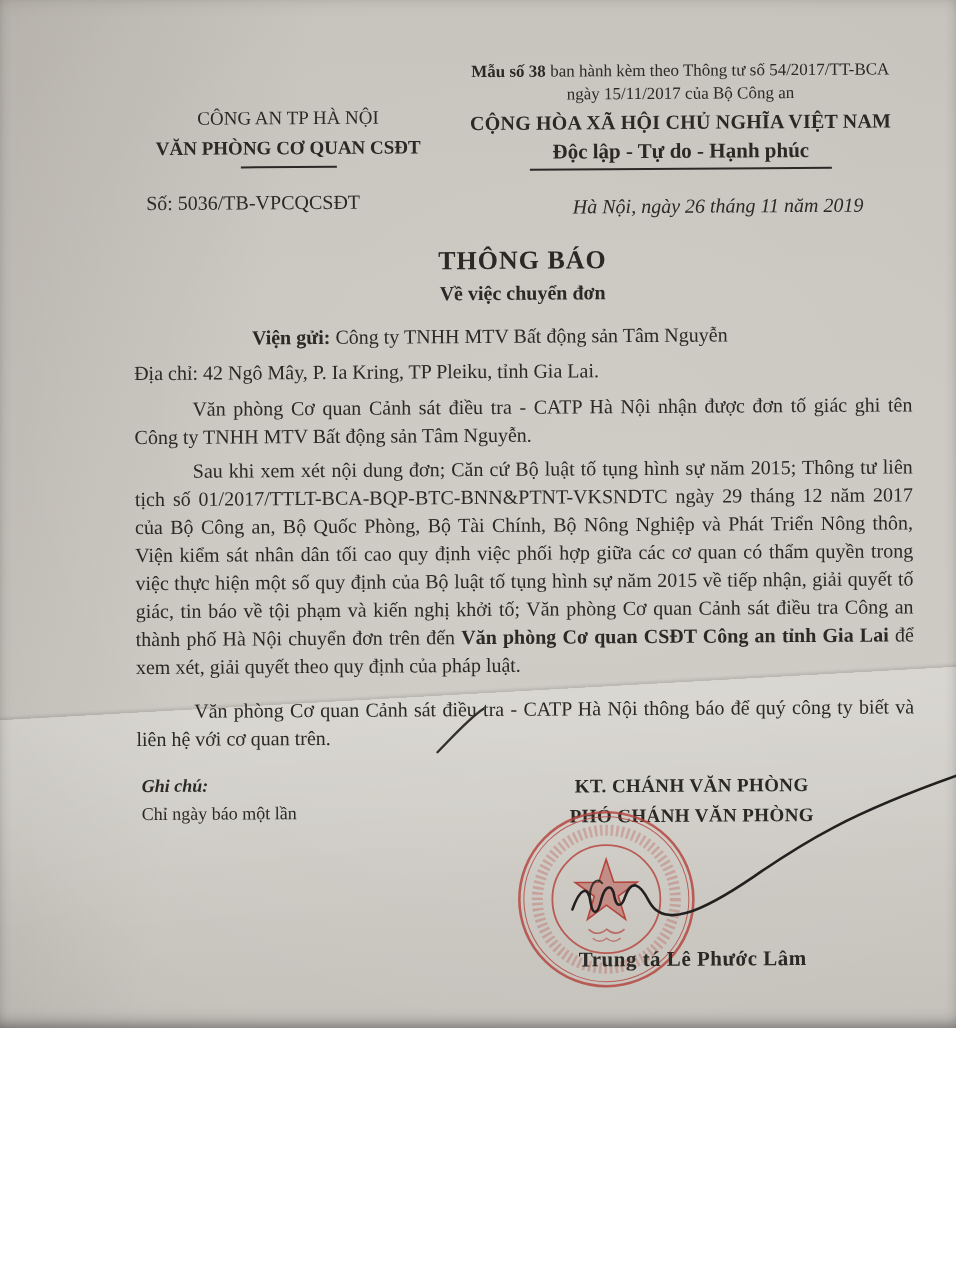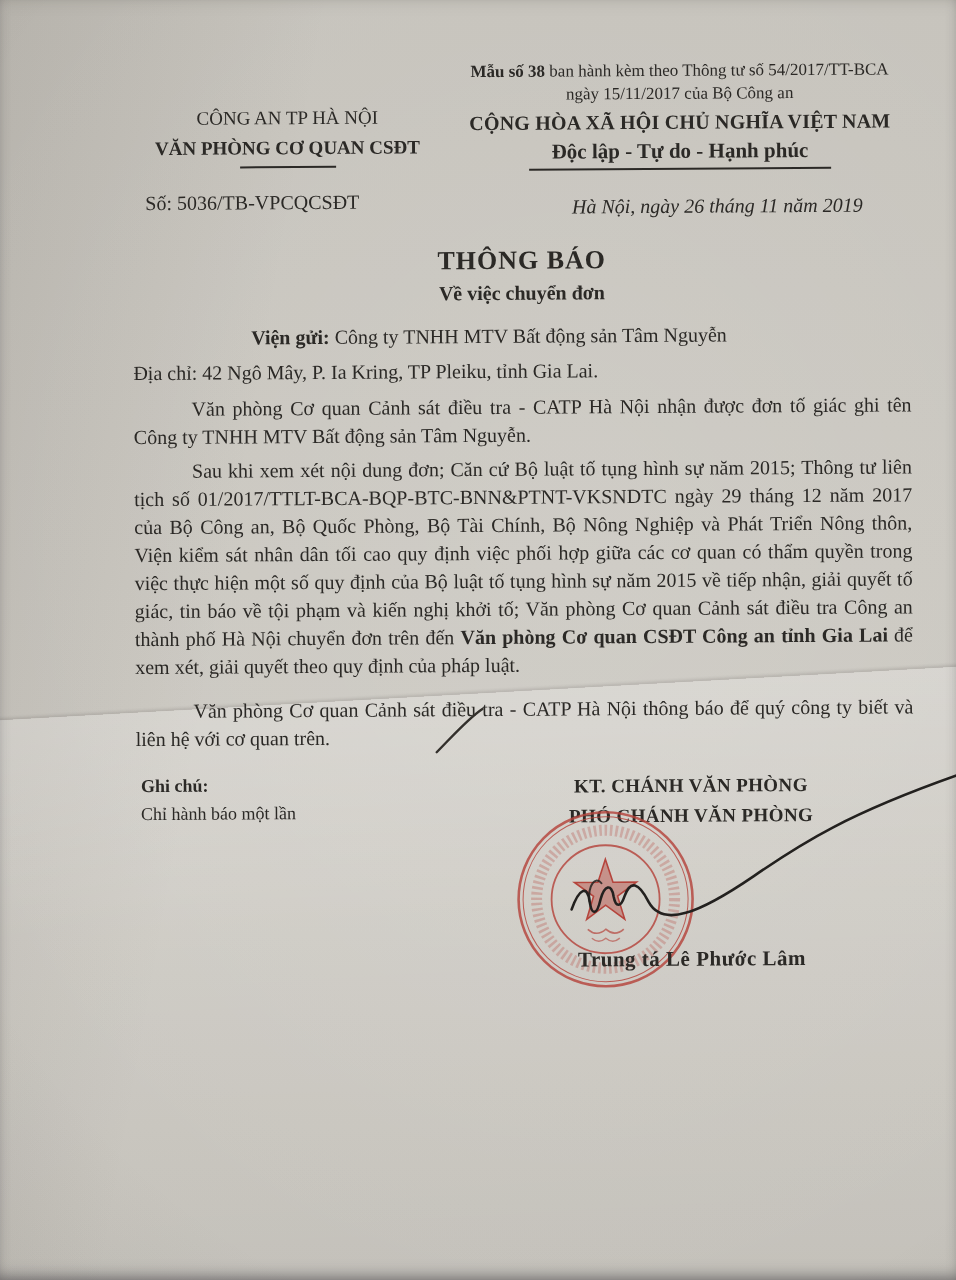--- a/index.html
+++ b/index.html
@@ -1,18 +1,18 @@
 <!DOCTYPE html>
 <html><head>
 <meta charset="utf-8">
 <style>
   html,body{margin:0;padding:0;}
   .page{
     position:relative;
-    width:956px;height:1280px;
+    width:956px;height:1028px;
     overflow:hidden;
     background:
       radial-gradient(140% 120% at 60% 42%, rgba(255,255,255,0.10) 0%, rgba(0,0,0,0) 52%, rgba(58,52,46,0.20) 100%),
       linear-gradient(100deg, rgba(70,64,58,0.12) 0%, rgba(0,0,0,0) 28%),
       linear-gradient(180deg, #c6c3bc 0%, #cac7c0 45%, #ccc9c2 70%, #c2bfb8 100%);
     font-family:"Liberation Serif","DejaVu Serif",serif;
     color:#2b2926;
   }
   .page::after{
     content:"";position:absolute;inset:0;pointer-events:none;
@@ -21,21 +21,21 @@
   .crease{
     position:absolute;left:-30px;right:-30px;top:694px;height:620px;
     background:linear-gradient(to bottom, rgba(255,255,255,0.22) 0%, rgba(255,255,255,0.07) 35%, rgba(255,255,255,0.03) 100%);
     transform:rotate(-3.2deg);
     box-shadow:0 -2px 3px rgba(40,38,34,0.14);
     pointer-events:none;
   }
   .content{position:absolute;inset:0;transform:rotate(-0.35deg);}
   .abs{position:absolute;}
   .b{font-weight:bold;}
-  .i{}
+  .i{font-style:italic;}
   .form-note{left:448px;top:60px;width:470px;font-size:17px;line-height:23px;text-align:center;}
   .issuer{left:118px;top:102px;width:345px;text-align:center;font-size:19px;line-height:30px;}
   .issuer-underline{width:96px;height:0;border-bottom:2px solid #2b2926;margin:3px auto 0;}
   .national{left:448px;top:112px;width:470px;text-align:center;}
   .national .country{font-size:20px;font-weight:bold;letter-spacing:0.2px;}
   .national .motto{font-size:21px;font-weight:bold;margin-top:5px;}
   .national-underline{width:302px;height:0;border-bottom:2px solid #2b2926;margin:4px auto 0;}
   .doc-number{left:148px;top:190px;font-size:20px;}
   .dateline{left:520px;top:196px;width:400px;text-align:center;font-size:20px;font-style:italic;}
   .title-block{left:135px;top:246px;width:778px;text-align:center;}
@@ -102,21 +102,21 @@
     </div>
 
     <div class="abs bodycol para p3">Văn phòng Cơ quan Cảnh sát điều tra - CATP Hà Nội thông báo để quý công ty biết và liên hệ với cơ quan trên.</div>
 
     <svg class="abs pen-tick" viewBox="0 0 60 50">
       <path d="M8,46 C22,32 40,12 54,3" fill="none" stroke="#33302c" stroke-width="2.4" stroke-linecap="round"></path>
     </svg>
 
     <div class="abs note">
       <div class="b i">Ghi chú:</div>
-      <div>Chỉ hành báo một lần</div>
+      <div>Chỉ ngày báo một lần</div>
     </div>
 
     <div class="abs sigblock">
       <div>KT. CHÁNH VĂN PHÒNG</div>
       <div>PHÓ CHÁNH VĂN PHÒNG</div>
     </div>
 
     <svg class="abs stamp" viewBox="0 0 184 184">
       <g stroke="#b5443c" fill="none" opacity="0.82">
         <circle cx="92" cy="92" r="87" stroke-width="2.6"></circle>

